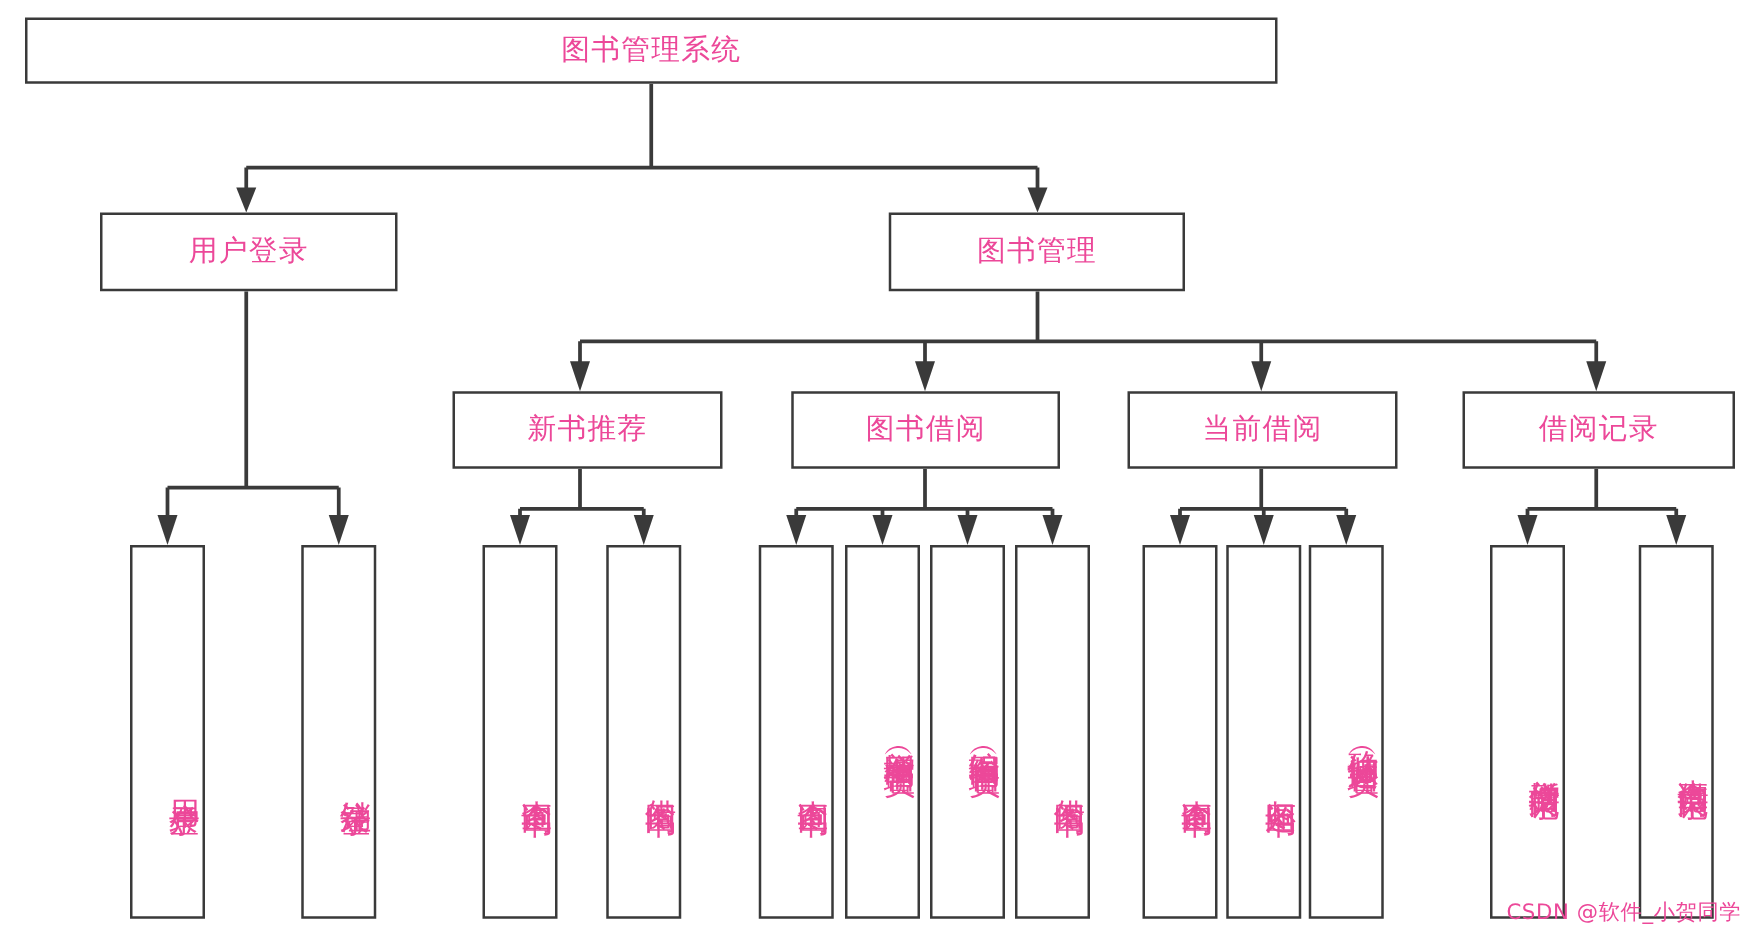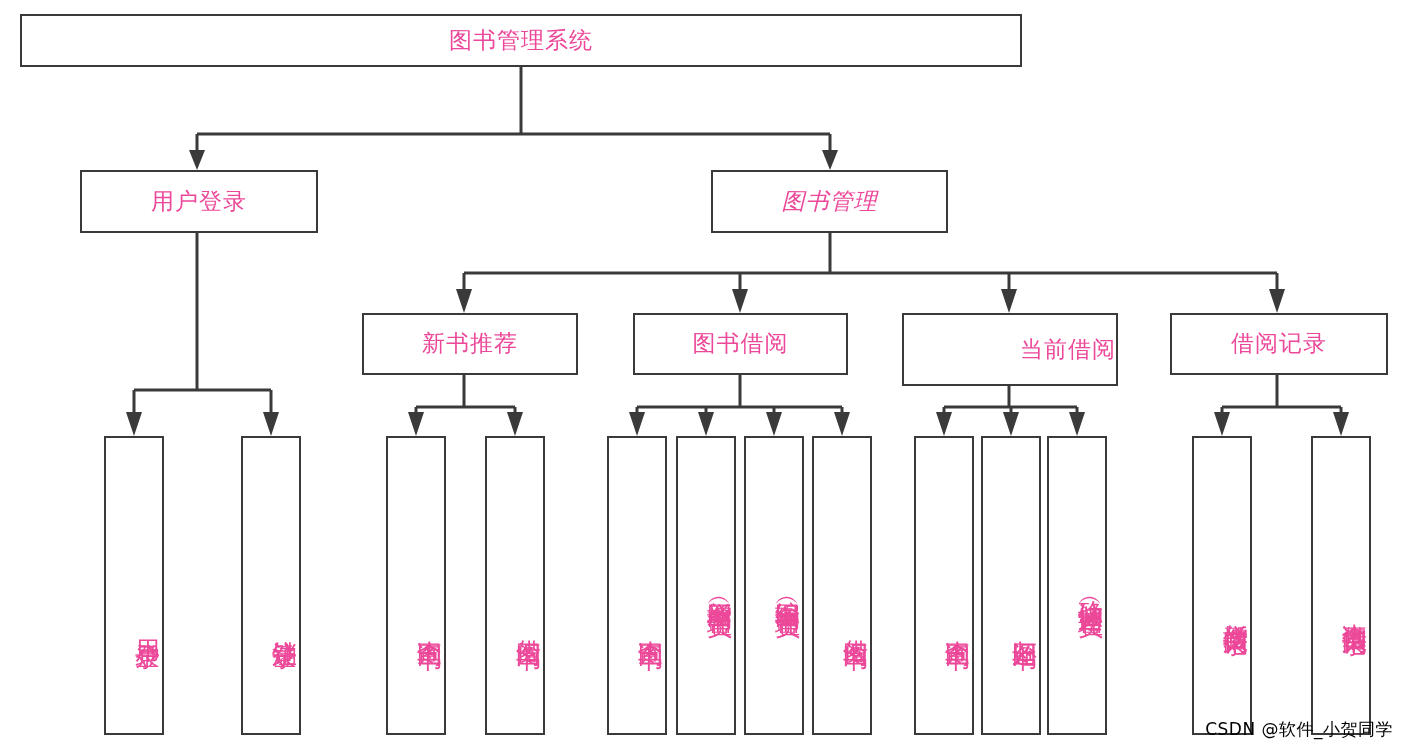--- a/index.html
+++ b/index.html
@@ -61,21 +61,21 @@
     fill: none;
   }
   svg#links polygon {
     fill: #3a3a3a;
   }
   #watermark {
     position: absolute;
     right: 12px;
     bottom: 6px;
     font-size: 17px;
-    color: #000000;
+    color: #ec4899;
     letter-spacing: 0.5px;
     white-space: nowrap;
   }
 </style>
 </head>
 <body>
 
 <div id="canvas">
 
   <svg id="links" viewBox="0 0 1405 747">
@@ -143,31 +143,31 @@
     <polygon points="1333,412 1349,412 1341,436"></polygon>
   </svg>
 
   <div class="node horiz" style="left:20px; top:14px; width:1002px; height:53px;">
     <span class="label">图书管理系统</span>
   </div>
 
   <div class="node horiz" style="left:80px; top:170px; width:238px; height:63px;">
     <span class="label">用户登录</span>
   </div>
-  <div class="node horiz" style="left:711px; top:170px; width:237px; height:63px;font-style:italic;">
+  <div class="node horiz" style="left:711px; top:170px; width:237px; height:63px;">
     <span class="label">图书管理</span>
   </div>
 
   <div class="node horiz" style="left:362px; top:313px; width:216px; height:62px;">
     <span class="label">新书推荐</span>
   </div>
   <div class="node horiz" style="left:633px; top:313px; width:215px; height:62px;">
     <span class="label">图书借阅</span>
   </div>
-  <div class="node horiz" style="left:902px; top:313px; width:216px; height:73px;justify-content:flex-end;">
+  <div class="node horiz" style="left:902px; top:313px; width:216px; height:62px;">
     <span class="label">当前借阅</span>
   </div>
   <div class="node horiz" style="left:1170px; top:313px; width:218px; height:62px;align-items:center;">
     <span class="label">借阅记录</span>
   </div>
 
   <div class="node vert" style="left:104px; top:436px; width:60px; height:299px; padding-top:76px;">
     <span class="label">用户登录</span>
   </div>
   <div class="node vert" style="left:241px; top:436px; width:60px; height:299px; padding-top:76px;">

